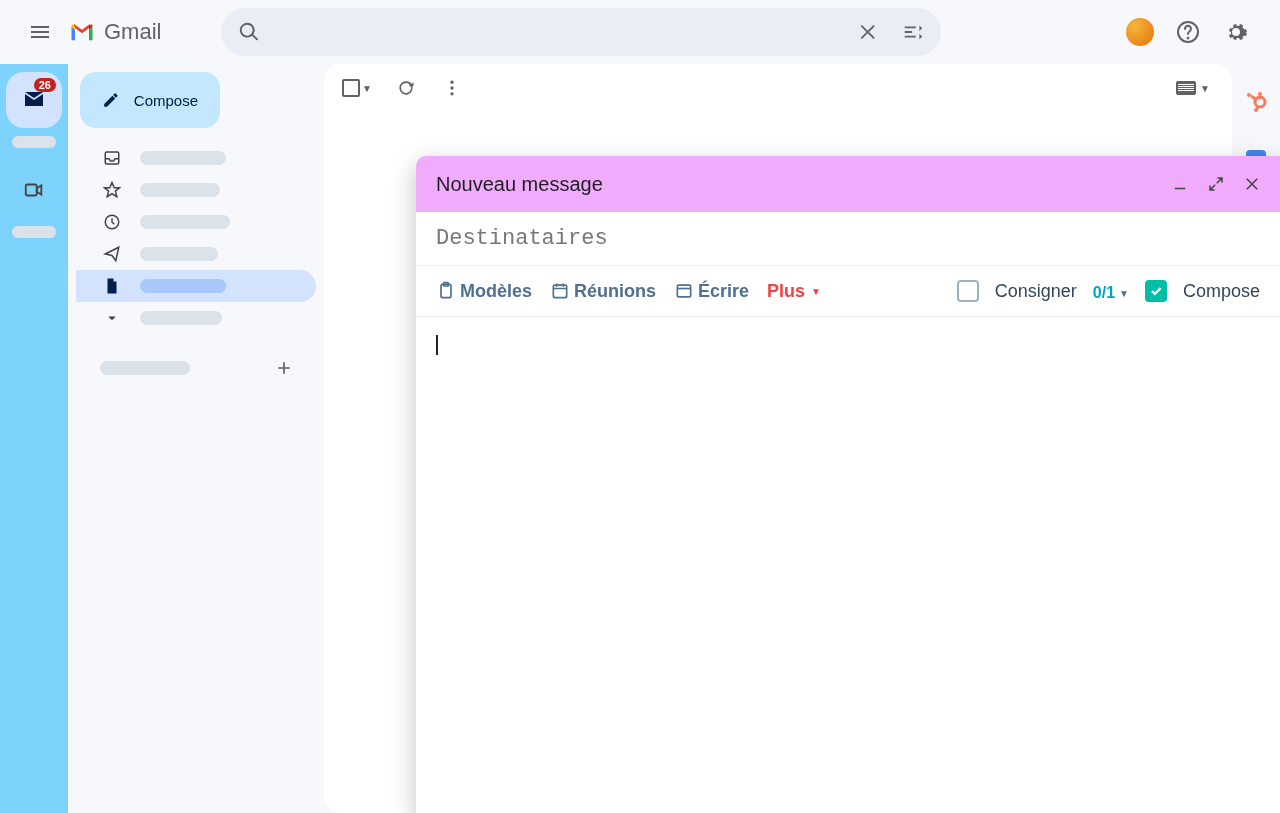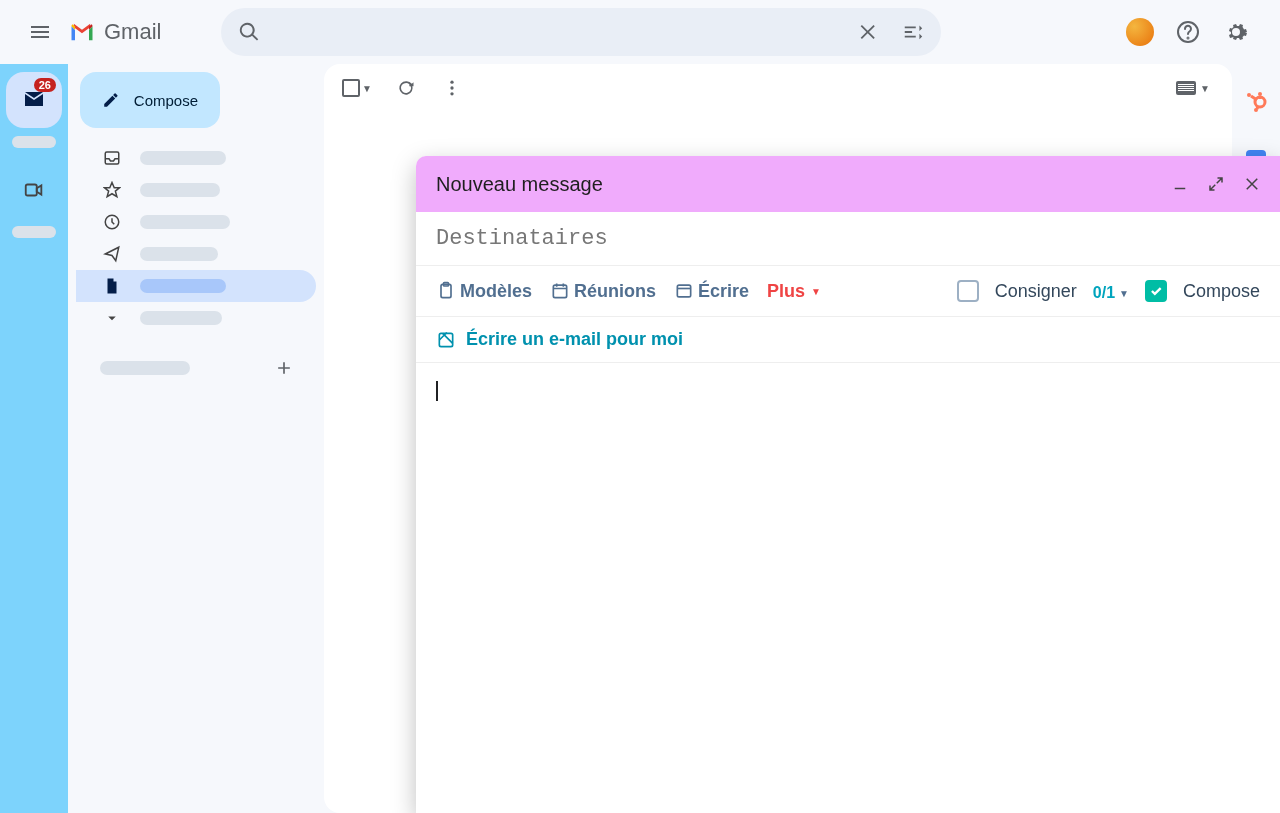--- a/index.html
+++ b/index.html
@@ -325,26 +325,17 @@
           <span style="font-size:10px; color:#516f90">▼</span>
         </span>
         <span class="hs-check checked">
           <svg width="14" height="14" viewBox="0 0 24 24" fill="none" stroke="#fff" stroke-width="4">
               <path d="M5 12l5 5L20 7"></path>
             </svg>
         </span>
         <span class="hs-text">Compose</span>
       </div>
     </div>
-    <div class="cd-ai-row">
-      <span class="cd-ai">
-        <svg width="20" height="20" viewBox="0 0 24 24" fill="none" stroke="#0091ae" stroke-width="2">
-            <rect x="4" y="4" width="16" height="16" rx="2"></rect>
-            <path d="M8 4l12 12M13 3l-9 9"></path>
-          </svg>
-        <span>Écrire un e-mail pour moi</span>
-      </span>
-    </div>
     <div class="cd-body">
       <span class="cursor"></span>
     </div>
   </div>
 </div>
 
 </body></html>

